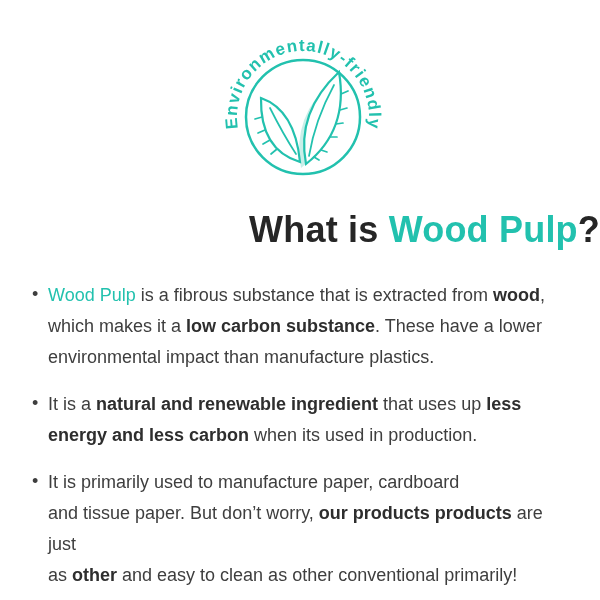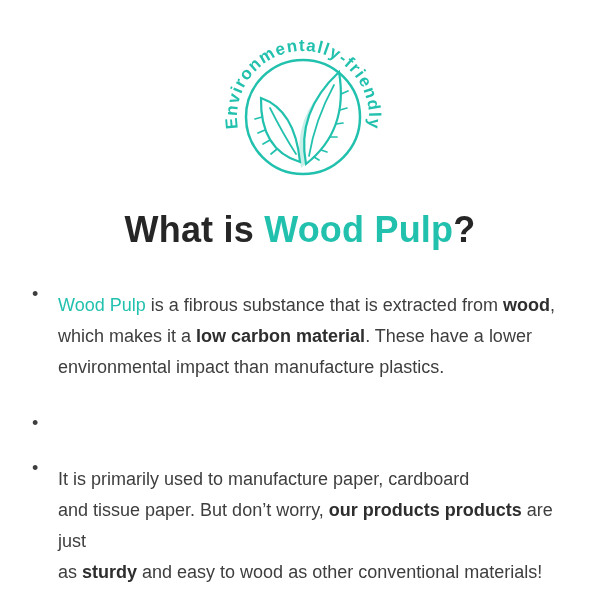--- a/index.html
+++ b/index.html
@@ -16,21 +16,21 @@
     font-family:"Liberation Sans", sans-serif;
   }
   .page{width:600px;height:600px;position:relative;}
   .badge-wrap{
     width:100%;display:flex;justify-content:center;
     padding-top:0;
   }
   .badge-svg{display:block;margin-left:6px;}
   .headline{
     margin:24px 0 0 0;
-    text-align:center;
+    text-align:right;
     font-size:36px;
     line-height:48px;
     font-weight:600;
     letter-spacing:0.2px;
     color:var(--heading);
   }
   .headline .hl{color:var(--accent);}
   .bullets{
     margin-top:25px;
     padding:0 28px 0 32px;
@@ -39,21 +39,21 @@
     display:flex;
     margin:0 0 14px 0;
   }
   .bullet .dot{
     flex:0 0 15px;
     font-size:18px;
     line-height:31px;
     color:var(--body);
   }
   .bullet p{
-    margin:11px;
+    margin:1px;
     font-size:18px;
     line-height:31px;
     color:var(--body);
     white-space:pre-wrap;
   }
   .seg-accent{color:var(--accent);}
   .seg-bold{font-weight:700;color:var(--bold);}
 </style>
 </head>
 <body>
@@ -100,29 +100,31 @@
     </svg>
   </div>
 
   <h1 class="headline"><span>What is </span><span class="hl">Wood Pulp</span><span>?</span></h1>
 
   <div class="bullets">
 
     <div class="bullet">
       <span class="dot">•</span>
       <p><span class="seg-accent">Wood Pulp</span><span> is a fibrous substance that is extracted from </span><span class="seg-bold">wood</span><span>,
-which makes it a </span><span class="seg-bold">low carbon material</span><span>. These have a lower
+which makes it a </span><span class="seg-bold">low carbon substance</span><span>. These have a lower
 environmental impact than manufacture plastics.</span></p>
     </div>
 
     <div class="bullet">
       <span class="dot">•</span>
+      <p><span>It is a </span><span class="seg-bold">natural and renewable ingredient</span><span> that uses up </span><span class="seg-bold">less
+energy and less carbon</span><span> when its used in production.</span></p>
     </div>
 
     <div class="bullet">
       <span class="dot">•</span>
       <p><span>It is primarily used to manufacture paper, cardboard
 and tissue paper. But don’t worry, </span><span class="seg-bold">our products products</span><span> are just
-as </span><span class="seg-bold">sturdy</span><span> and easy to wood as other conventional materials!</span></p>
+as </span><span class="seg-bold">other</span><span> and easy to clean as other conventional primarily!</span></p>
     </div>
 
   </div>
 </div>
 
 </body></html>

